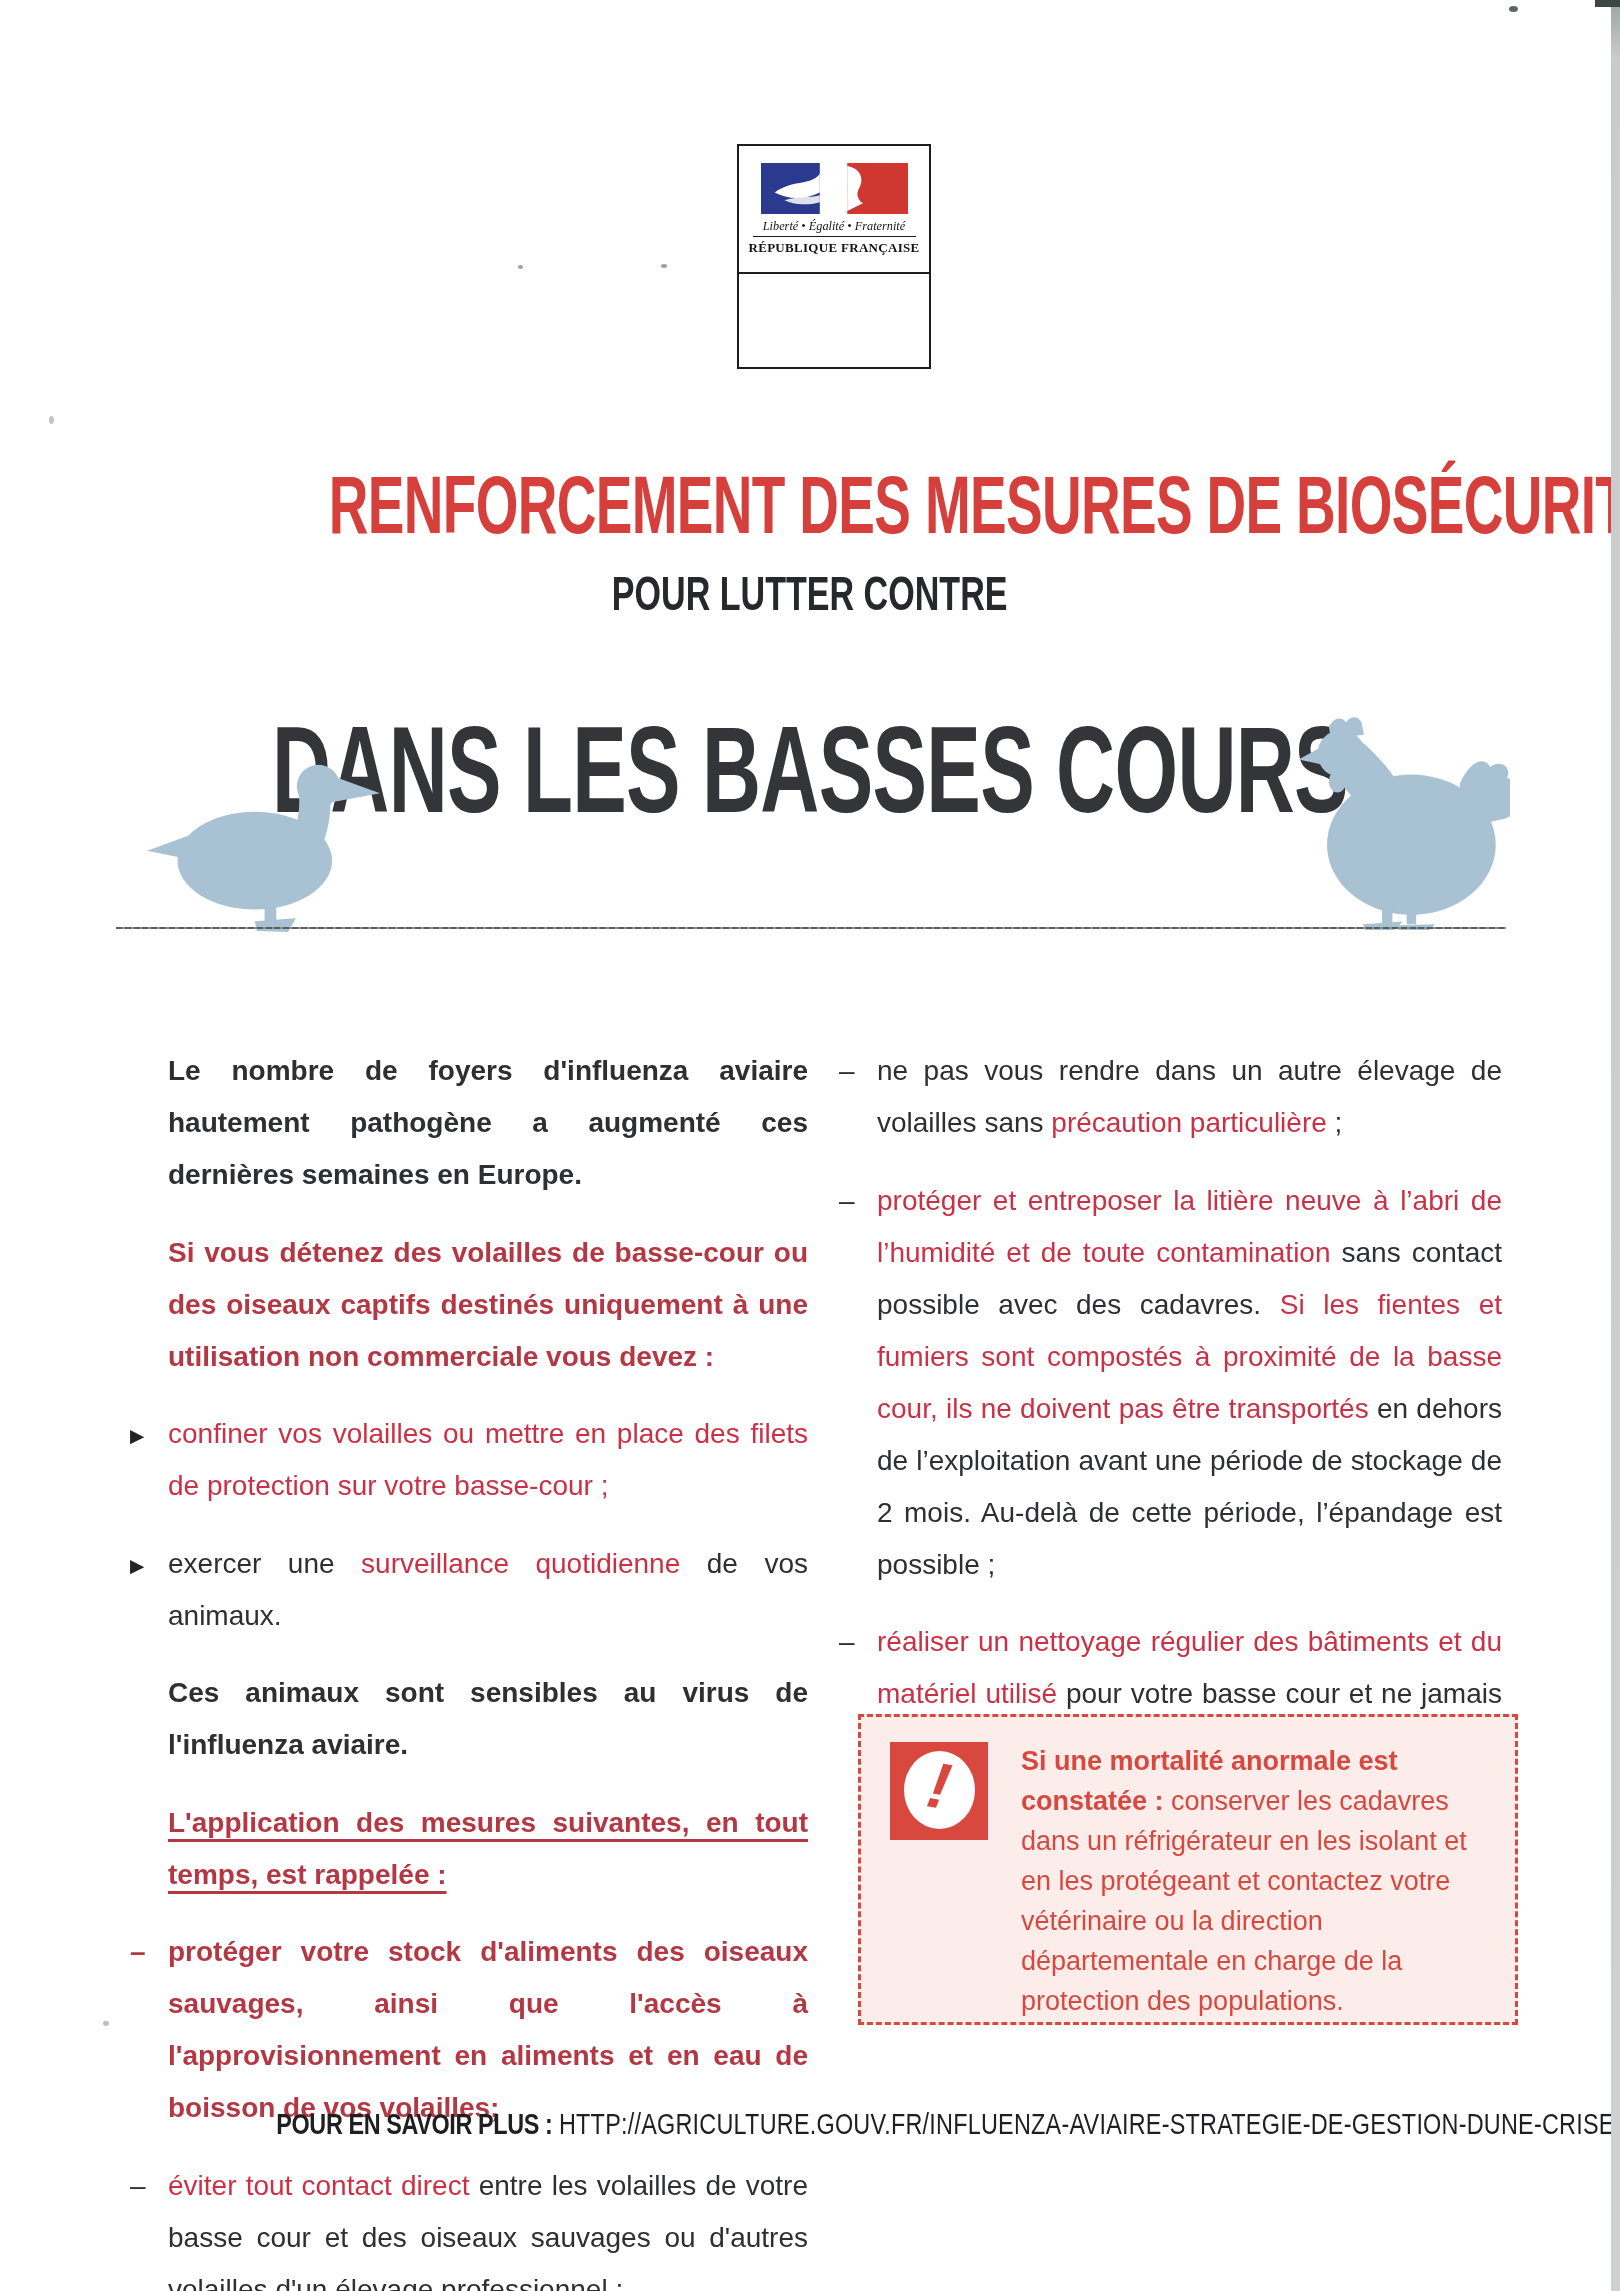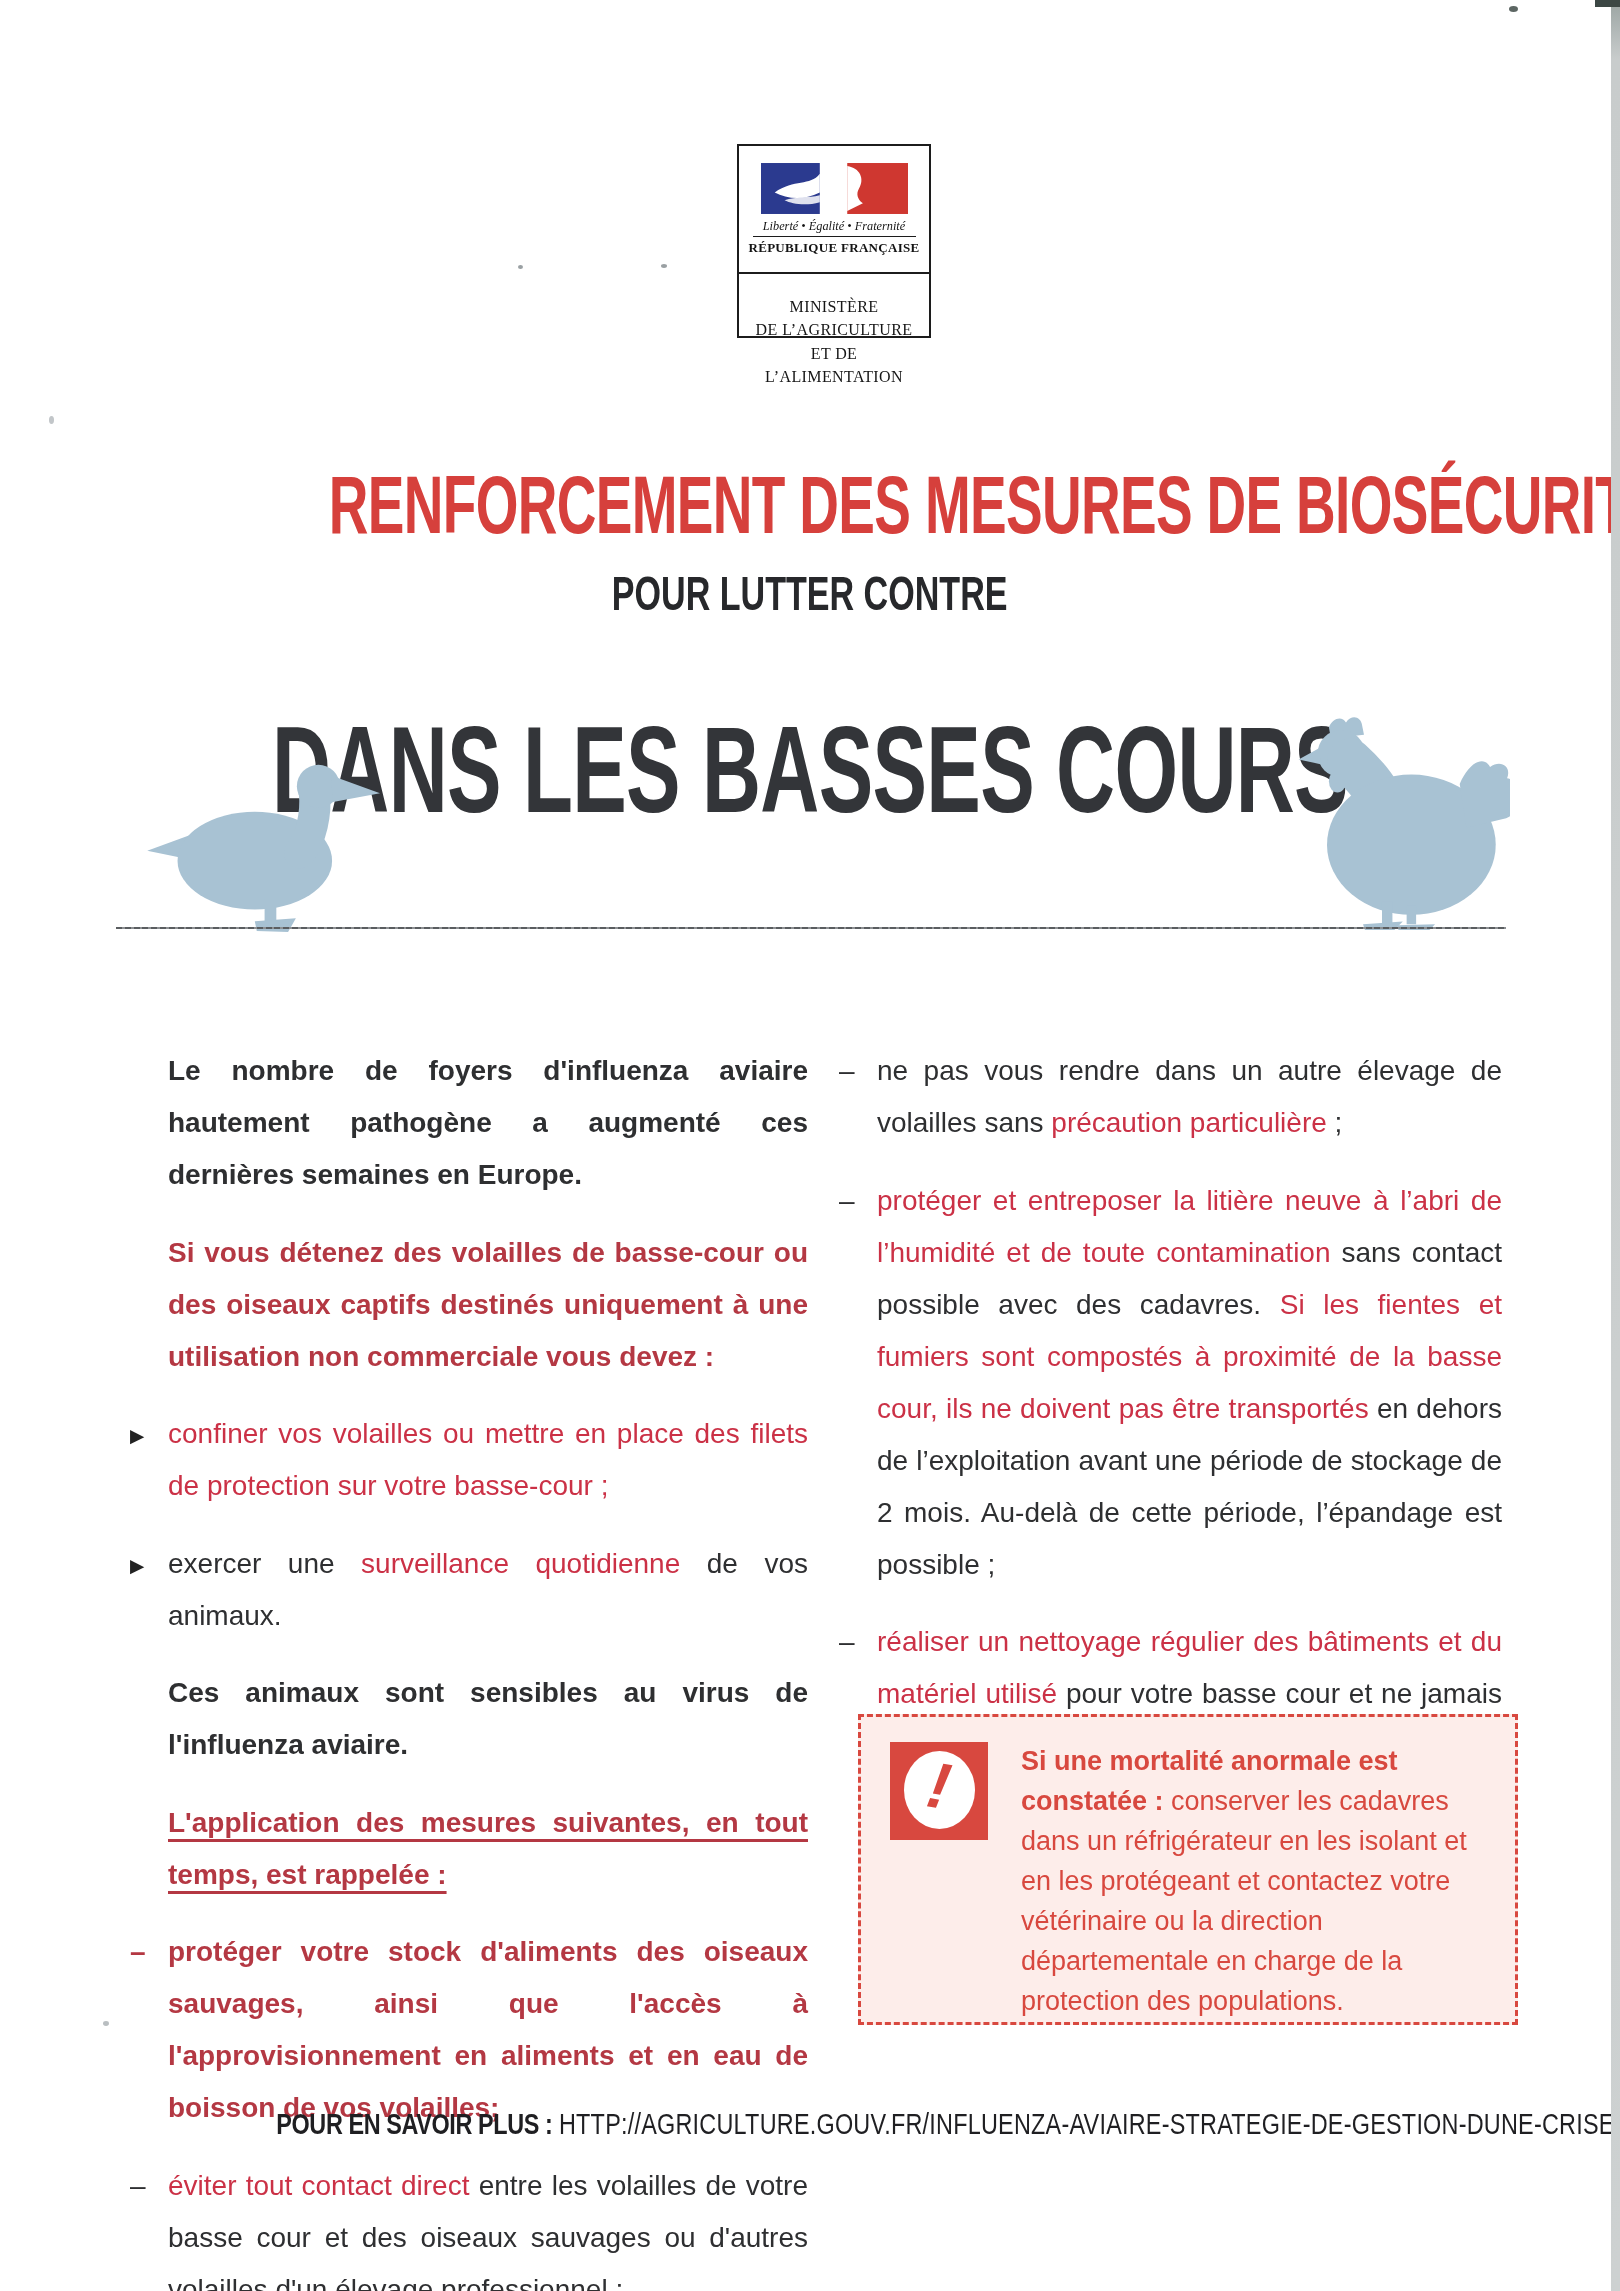--- a/index.html
+++ b/index.html
@@ -1,20 +1,20 @@
 <!DOCTYPE html>
 <html lang="fr" style="--title-red: #d6403c; --title-dark-red: #ae3d47; --title-dark: #333539; --ink: #2e2f31; --red: #cb3146; --dark-red: #b43843; --warning-red: #d8483f; --warning-bg: #fdedea; --bird-blue: #a8c2d3; --flag-blue: #2b3a8f; --flag-red: #cf3730;"><head>
 <meta charset="utf-8">
 <style>
   html,body{margin:0;padding:0;background:#ffffff;}
   #page{position:relative;width:1620px;height:2292px;background:#ffffff;overflow:hidden;
         font-family:"Liberation Sans","DejaVu Sans",sans-serif;}
 
   
-  .logo-block{position:absolute;left:737px;top:144px;width:194px;height:194px;
+  .logo-block{position:absolute;left:737px;top:144px;width:194px;height:225px;
               border:2px solid #1c1c1c;box-sizing:border-box;background:#fff;}
   .logo-top{height:128px;border-bottom:2px solid #1c1c1c;box-sizing:border-box;
             padding-top:16.7px;text-align:center;}
   .flag-svg{display:block;margin:0 auto 4.9px auto;}
   .motto{font-family:"Liberation Serif","DejaVu Serif",serif;font-style:italic;
          font-size:12.3px;color:#141414;width:163px;margin:0 auto 2.9px auto;
          padding-bottom:2.9px;border-bottom:1.5px solid #1c1c1c;white-space:nowrap;}
   .republic{font-family:"Liberation Serif","DejaVu Serif",serif;font-weight:700;
             font-size:13px;letter-spacing:0.3px;color:#141414;white-space:nowrap;}
   .logo-bottom{padding-top:20.6px;text-align:center;
@@ -94,26 +94,20 @@
       <svg class="flag-svg" width="147" height="51" viewBox="0 0 150 52">
         <rect x="0" y="0" width="60" height="52" fill="#2b3a8f"></rect>
         <rect x="88" y="0" width="62" height="52" fill="#cf3730"></rect>
         <path d="M14,30 C34,16 50,24 60,11 L60,30 C42,39 26,36 14,30 Z" fill="#ffffff"></path>
         <path d="M24,38 C36,34 48,36 60,33 L60,40 C46,44 32,42 24,38 Z" fill="#ffffff" opacity="0.85"></path>
         <path d="M88,3 C101,5 106,16 100,26 C97,31 98,37 104,41 L88,49 Z" fill="#ffffff"></path>
       </svg>
       <div class="motto">Liberté • Égalité • Fraternité</div>
       <div class="republic">RÉPUBLIQUE FRANÇAISE</div>
     </div>
-    <div class="logo-bottom">
-      <div>MINISTÈRE</div>
-      <div>DE L’AGRICULTURE</div>
-      <div>ET DE</div>
-      <div>L’ALIMENTATION</div>
-    </div>
   </div>
 
   <div class="t-line t1">
     <span>RENFORCEMENT DES MESURES DE BIOSÉCURITÉ</span>
   </div>
   <div class="t-line t2">
     <span>POUR LUTTER CONTRE</span>
   </div>
   <div class="t-line t4">
     <span>DANS LES BASSES COURS</span>

